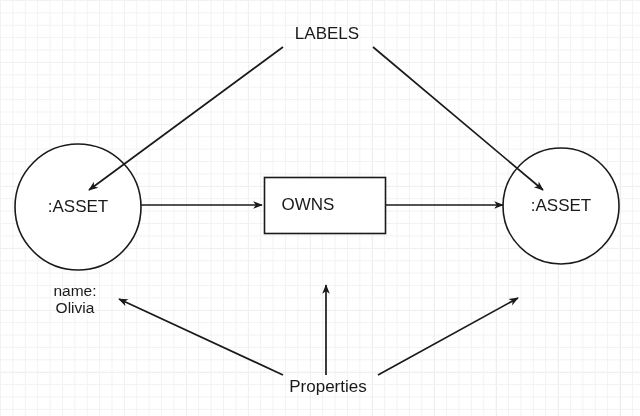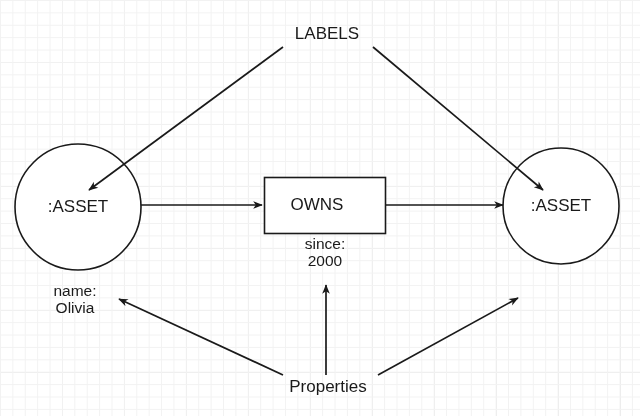--- a/index.html
+++ b/index.html
@@ -103,30 +103,26 @@
 
     <line class="edge-line" x1="326" y1="375" x2="326" y2="285" marker-end="url(#ah)"></line>
 
     <line class="edge-line" x1="378" y1="375" x2="518" y2="298" marker-end="url(#ah)"></line>
   </svg>
 
   <div class="txt group-label" style="left:327px; top:25px;">LABELS</div>
 
   <div class="txt node-label" style="left:78px; top:207px;">:ASSET</div>
 
-  <div class="txt node-label" style="left:317px; top:205px;">OWNS</div>
+  <div class="txt node-label" style="left:308px; top:205px;">OWNS</div>
 
   <div class="txt prop-label" style="left:75px; top:283px;">
     <div>name:</div>
     <div>Olivia</div>
   </div>
 
   <div class="txt node-label" style="left:561px; top:206px;">:ASSET</div>
 
-  <div class="txt prop-label" style="left:325px; top:236px;">
-    <div>since:</div>
-    <div>2000</div>
-  </div>
 
 
   <div class="txt group-label" style="left:328px; top:378px;">Properties</div>
 
 </div>
 
 </body></html>

